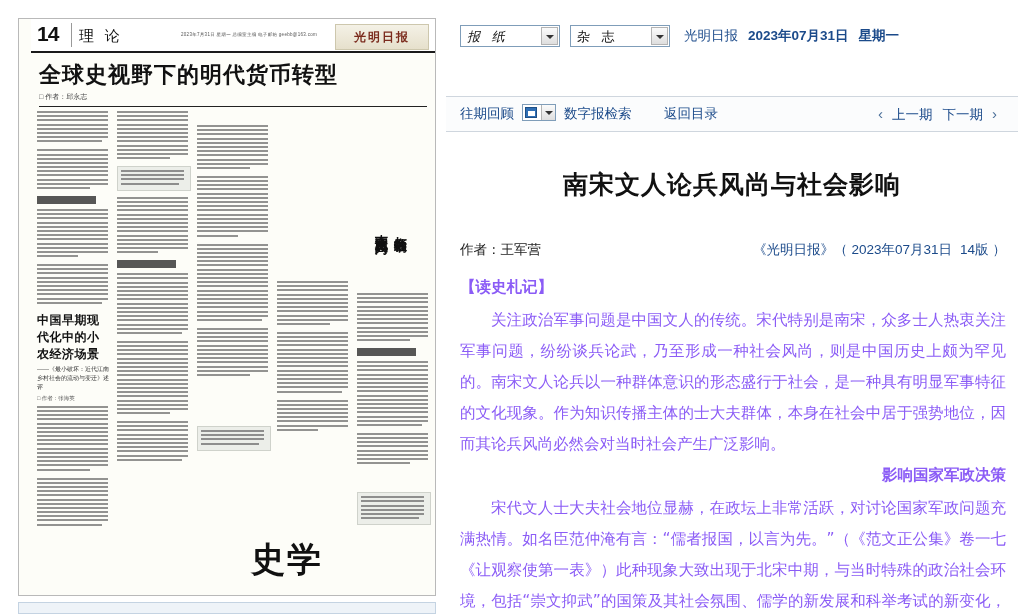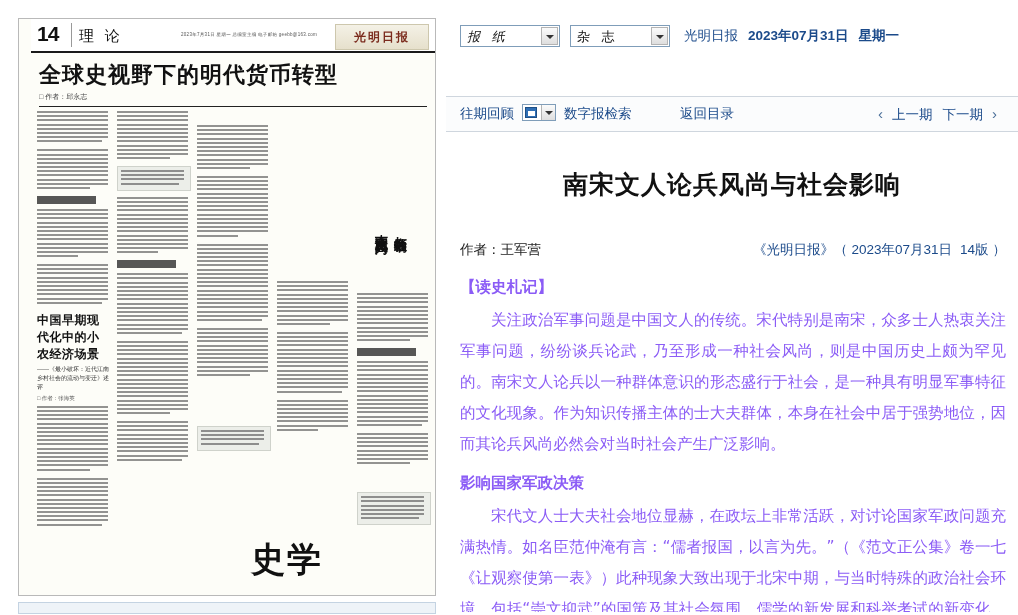--- a/index.html
+++ b/index.html
@@ -277,21 +277,21 @@
   .tb2-item {
     position: absolute;
     top: 8px;
     font-size: 13.5px;
     color: #1b4a8a;
     white-space: nowrap;
     cursor: pointer;
   }
   #review-label { left: 14px; }
   #digital-search { left: 118px; }
-  #back-to-index { left: 218px; margin-left: 16px; }
+  #back-to-index { left: 218px; }
 
   .review-box {
     position: absolute;
     left: 76px; top: 7px;
     width: 34px; height: 17px;
     border: 1px solid #7f9db9;
     background: #fff;
     box-sizing: border-box;
   }
   .review-box .cal {
@@ -384,22 +384,21 @@
     line-height: 31px;
     color: #8b5cf6;
     font-family: "DejaVu Sans", sans-serif;
   }
   .ab-h {
     font-weight: bold;
     font-size: 15.5px;
     margin: 0 0 2px 0;
   }
   .ab-h.center {
-    text-align: left;
-    margin-top: 8px;
+    text-align: right;
   }
   .ab-p {
     margin: 0;
     text-indent: 2em;
     text-align: justify;
   }
 </style>
 </head>
 <body>
 

